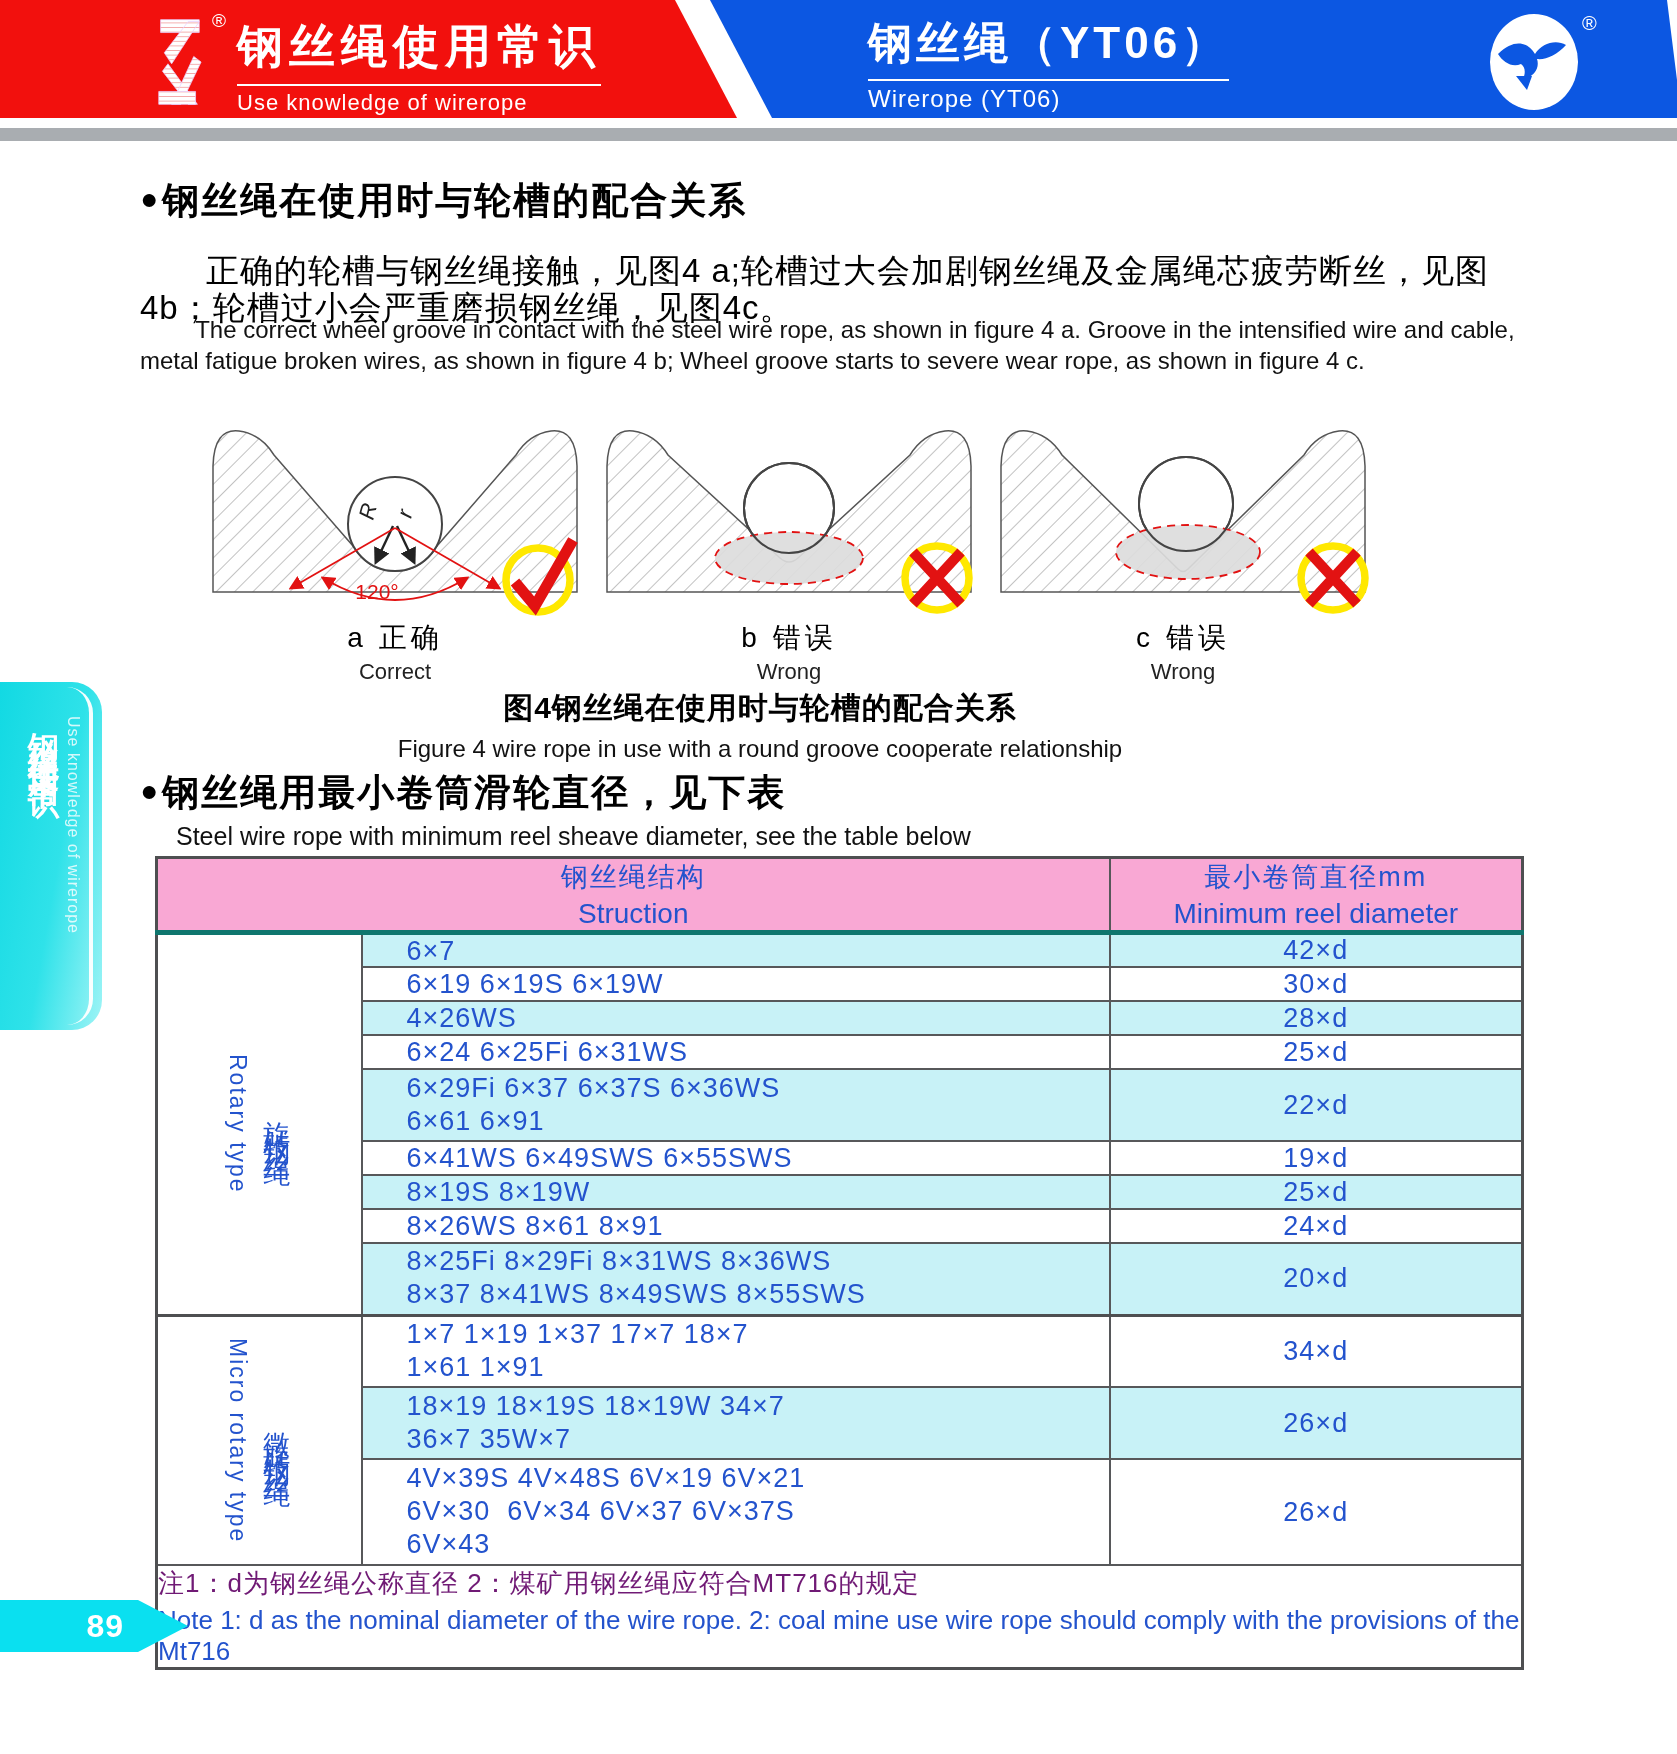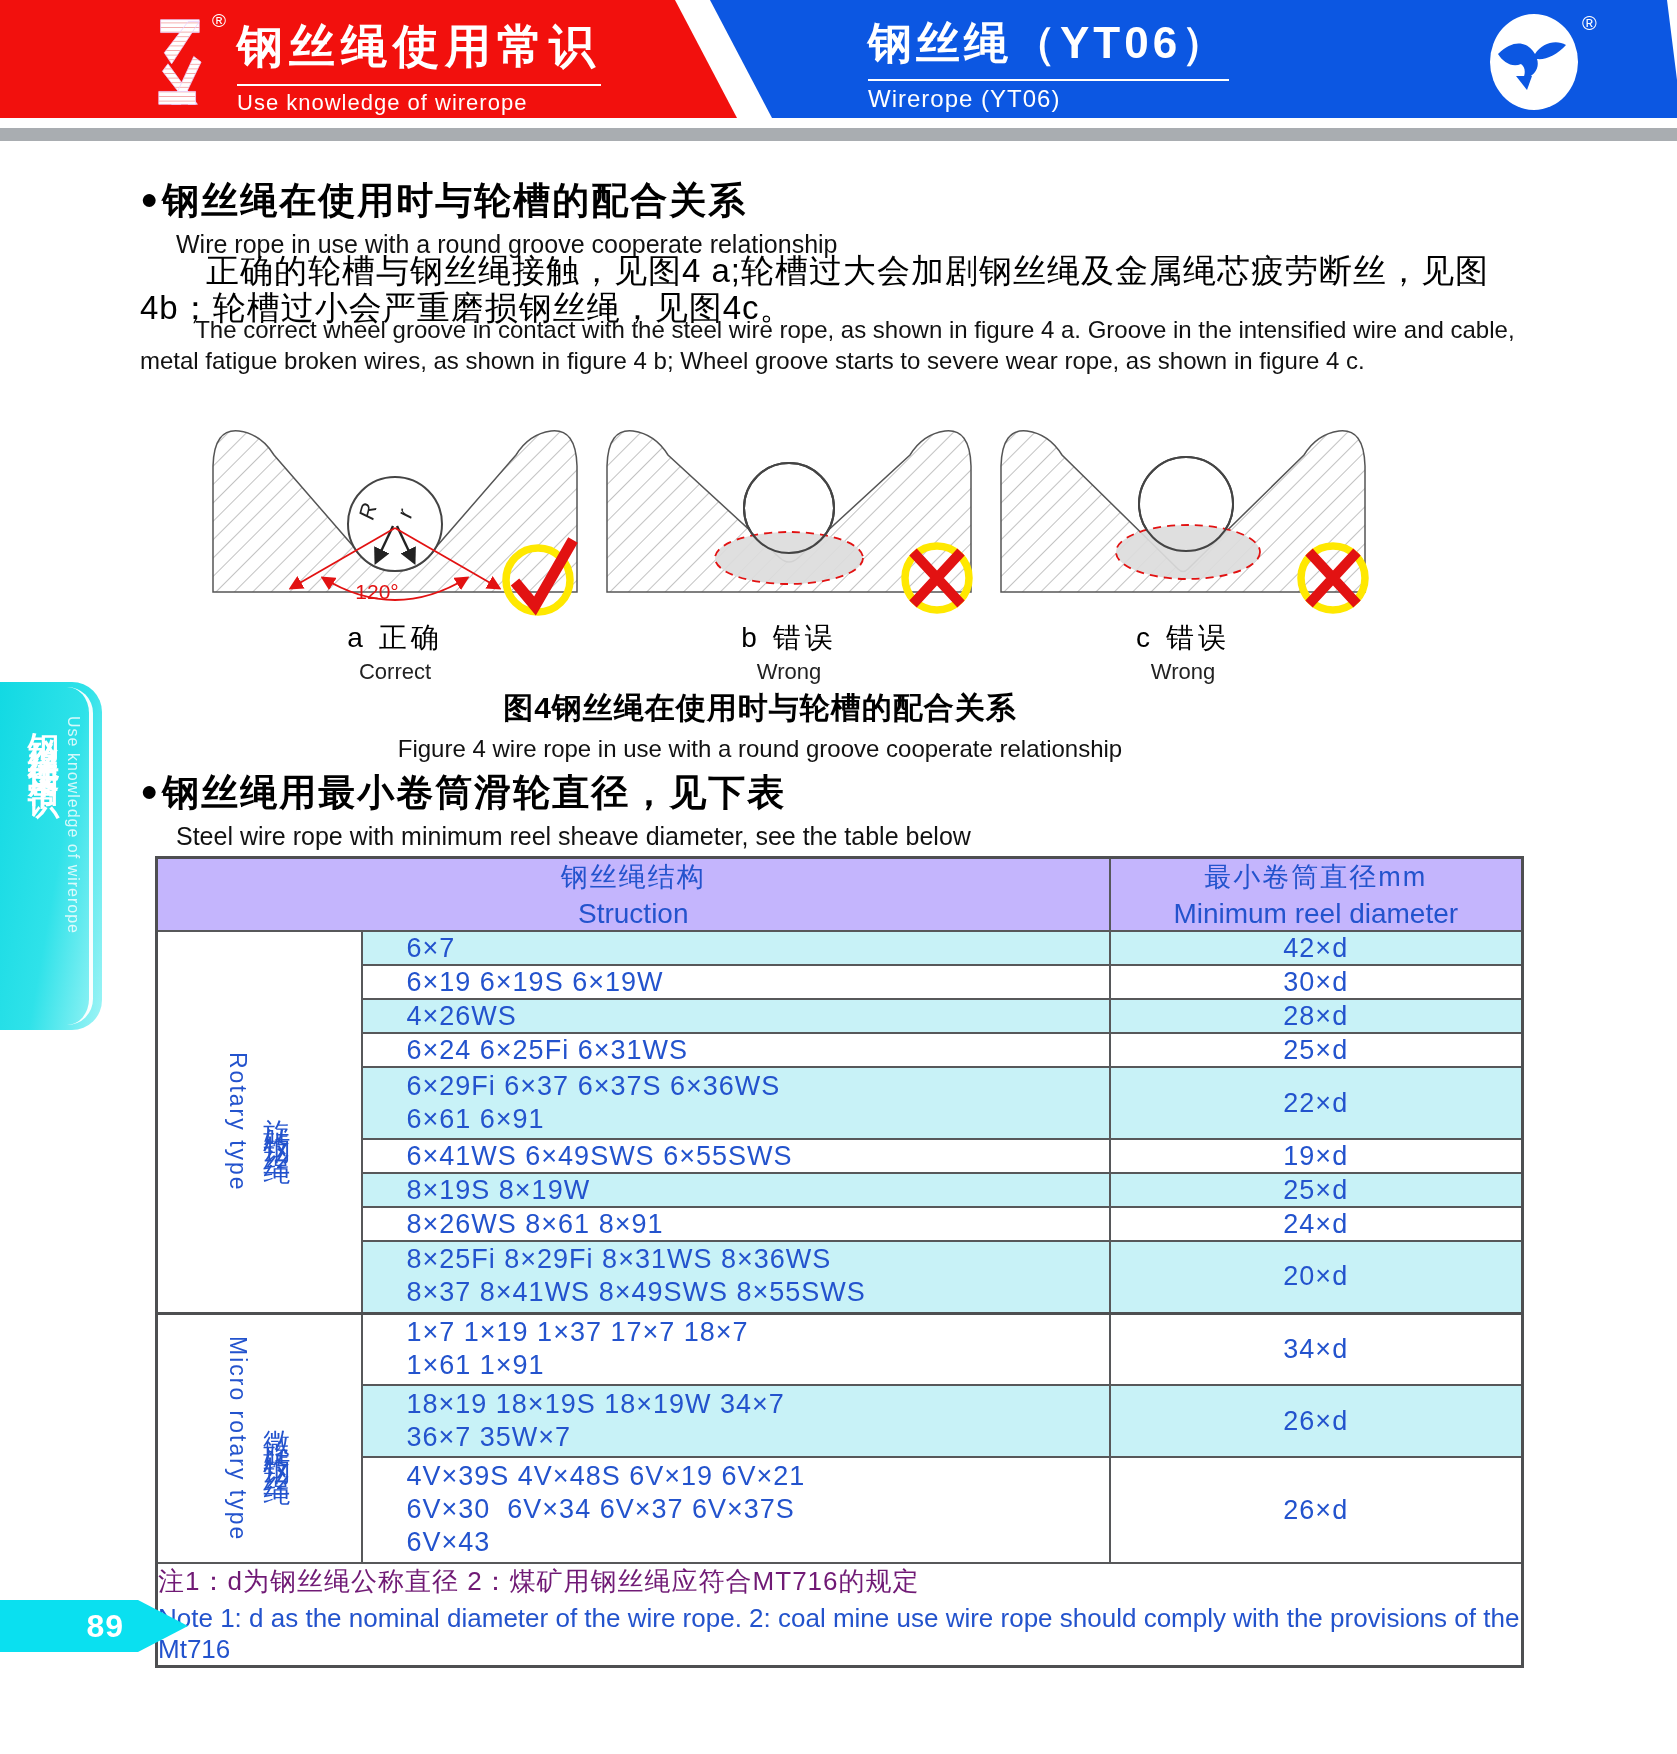--- a/index.html
+++ b/index.html
@@ -43,21 +43,21 @@
   .fig-label-en{font-size:22px;color:#222;margin-top:2px;}
   .fig-caption{position:absolute;left:155px;top:688px;width:1210px;text-align:center;}
   .fig-caption .cn{font-size:30px;font-weight:700;color:#000;letter-spacing:1px;}
   .fig-caption .en{font-size:24px;color:#111;margin-top:6px;}
 
   
   .spec-table{position:absolute;left:155px;top:856px;width:1366px;border-collapse:collapse;
     table-layout:fixed;}
   .spec-table td,.spec-table th{border:2px solid #57585a;padding:0;}
   .spec-table{border:3px solid #4e4f51;}
-  .spec-table thead th{border-bottom:1px solid #0f766e;background:#c4b5fd;margin-left:17px;}
+  .spec-table thead th{border-bottom:5px solid #0f766e;background:#f9a8d4;margin-left:17px;}
   .th-cn{font-size:27px;color:#2353cd;font-weight:400;letter-spacing:2px;}
   .th-en{font-size:28px;color:#2353cd;font-weight:400;margin-top:3px;}
   .shaded{background:#c8f2f7;}
   .struct-cell{vertical-align:middle;}
   .lines{display:flex;flex-direction:column;justify-content:space-around;padding-left:44px;}
   .cell-line{font-size:27px;color:#2353cd;white-space:pre-wrap;letter-spacing:1px;line-height:1.1;}
   .value-cell{text-align:center;vertical-align:middle;font-size:27px;color:#2353cd;letter-spacing:1px;}
   .group-cell{background:#fff;vertical-align:middle;}
   .group-inner{display:flex;flex-direction:row;justify-content:center;align-items:center;gap:8px;height:100%;}
   .v-en{writing-mode:vertical-rl;font-size:23px;color:#2353cd;letter-spacing:2px;}
@@ -126,21 +126,20 @@
       <path d="M16,46 C32,30 46,34 53,46 C60,35 74,31 84,37 C75,47 64,52 55,51
                C58,60 52,69 41,71 C44,64 43,59 39,56 C30,60 21,54 16,46 Z" fill="#0c57e2"></path>
       <path d="M34,68 L45,82 L50,68 Z" fill="#0c57e2"></path>
       <text x="100" y="22" font-size="20" fill="#ffffff">®</text>
     </svg>
   </div>
   <div class="gray-stripe"></div>
 
   <div class="sec-head" style="top:176px;">
     <div class="cn"><span class="bullet">●</span><span>钢丝绳在使用时与轮槽的配合关系</span></div>
-    <div class="en">Wire rope in use with a round groove cooperate relationship</div>
   </div>
 
   <div class="para-cn">正确的轮槽与钢丝绳接触，见图4 a;轮槽过大会加剧钢丝绳及金属绳芯疲劳断丝，见图4b；轮槽过小会严重磨损钢丝绳，见图4c。</div>
   <div class="para-en">The correct wheel groove in contact with the steel wire rope, as shown in figure 4 a. Groove in the intensified wire and  cable, metal fatigue broken wires, as shown in figure 4 b; Wheel groove starts to severe wear rope, as shown in figure 4 c.</div>
 
   <div class="figs">
 
     <div class="fig">
       <svg width="380" height="215" viewBox="0 0 380 215">
         <defs>

